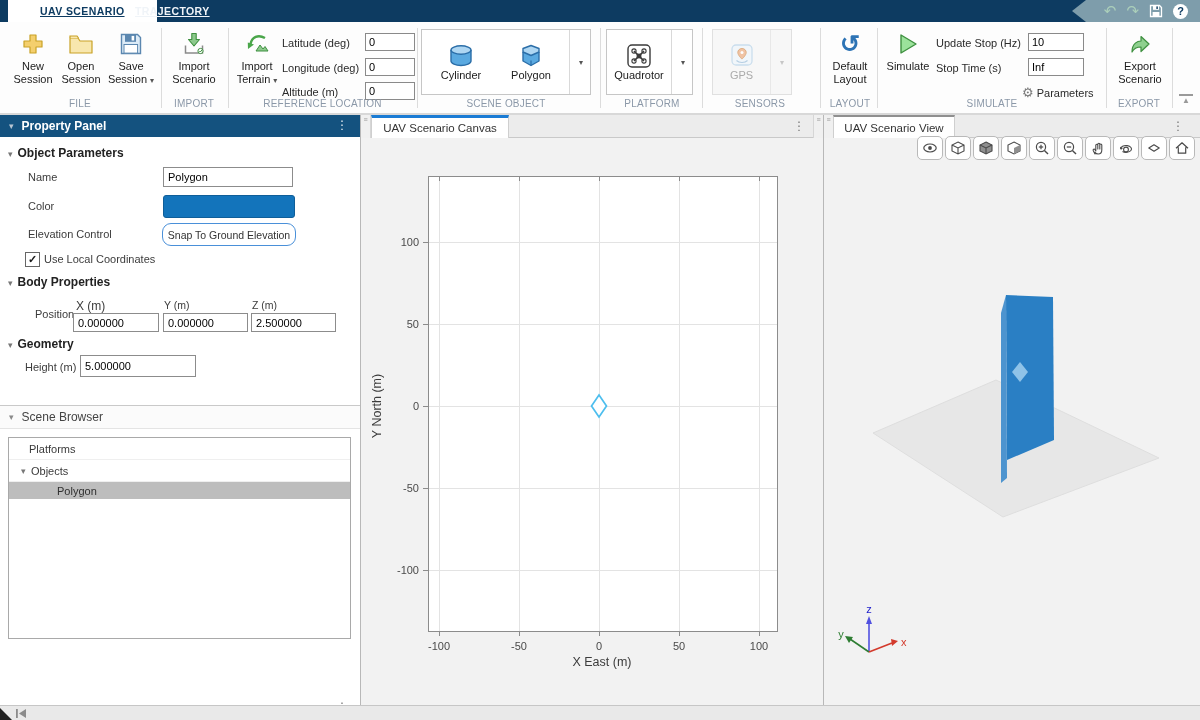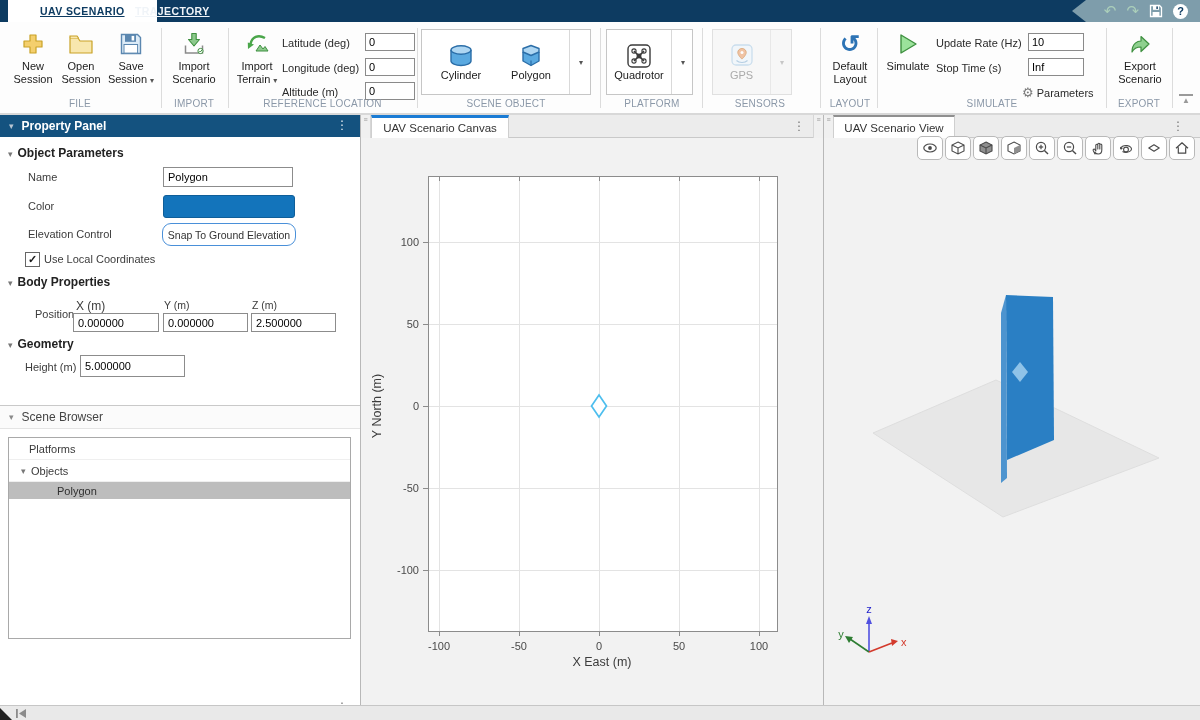--- a/index.html
+++ b/index.html
@@ -239,21 +239,21 @@
     <div class="vdiv" style="left:877px;"></div>
 
     <div class="rb-btn" style="left:884px;width:48px;">
       <span class="ic">
         <svg width="24" height="24" viewBox="0 0 24 24">
             <polygon points="5,3 20,12 5,21" fill="#9be29b" stroke="#3f9040" stroke-width="1.4" stroke-linejoin="round"></polygon>
           </svg>
       </span>
       <span>Simulate</span>
     </div>
-    <div class="flabel" style="left:936px;top:15px;">Update Rate (Hz)</div>
+    <div class="flabel" style="left:936px;top:15px;">Update Stop (Hz)</div>
     <input class="ginput" style="left: 1028px; top: 11px; width: 48px;" value="10">
     <div class="flabel" style="left:936px;top:40px;">Stop Time (s)</div>
     <input class="ginput" style="left: 1028px; top: 36px; width: 48px;" value="Inf">
     <div class="flabel" style="left:1022px;top:63px;">
       <span style="color:#7a7a7a;font-size:13px;">⚙</span>
       <span>Parameters</span>
     </div>
     <div class="grp-label" style="left:880px;width:224px;">SIMULATE</div>
     <div class="vdiv" style="left:1106px;"></div>
 
@@ -304,21 +304,21 @@
     <div class="plabel" style="left:164px;top:184px;font-size:10.5px;">Y (m)</div>
     <div class="plabel" style="left:252px;top:184px;font-size:10.5px;">Z (m)</div>
     <input class="pinput" style="left: 73px; top: 198px; width: 86px; height: 19px;" value="0.000000">
     <input class="pinput" style="left: 163px; top: 198px; width: 85px; height: 19px;" value="0.000000">
     <input class="pinput" style="left: 251px; top: 198px; width: 85px; height: 19px;" value="2.500000">
 
     <div class="sec-hdr" style="left:8px;top:222px;">
       <span class="chev">▾</span><span>Geometry</span>
     </div>
     <div class="plabel" style="left:25px;top:246px;">Height (m)</div>
-    <input class="pinput" style="left: 80px; top: 240px; width: 105px; height: 22px;" value="5.000000">
+    <input class="pinput" style="left: 80px; top: 240px; width: 116px; height: 22px;" value="5.000000">
 
     <div id="sb-hdr" style="top:290px;">
       <span class="chev">▾</span>
       <span class="ttl">Scene Browser</span>
       <span class="kebab gray" style="top:294px;">⋮</span>
     </div>
     <div id="tree" style="top:322px;height:202px;">
       <div class="trow" style="padding-left:20px;">
         <span>Platforms</span>
       </div>

